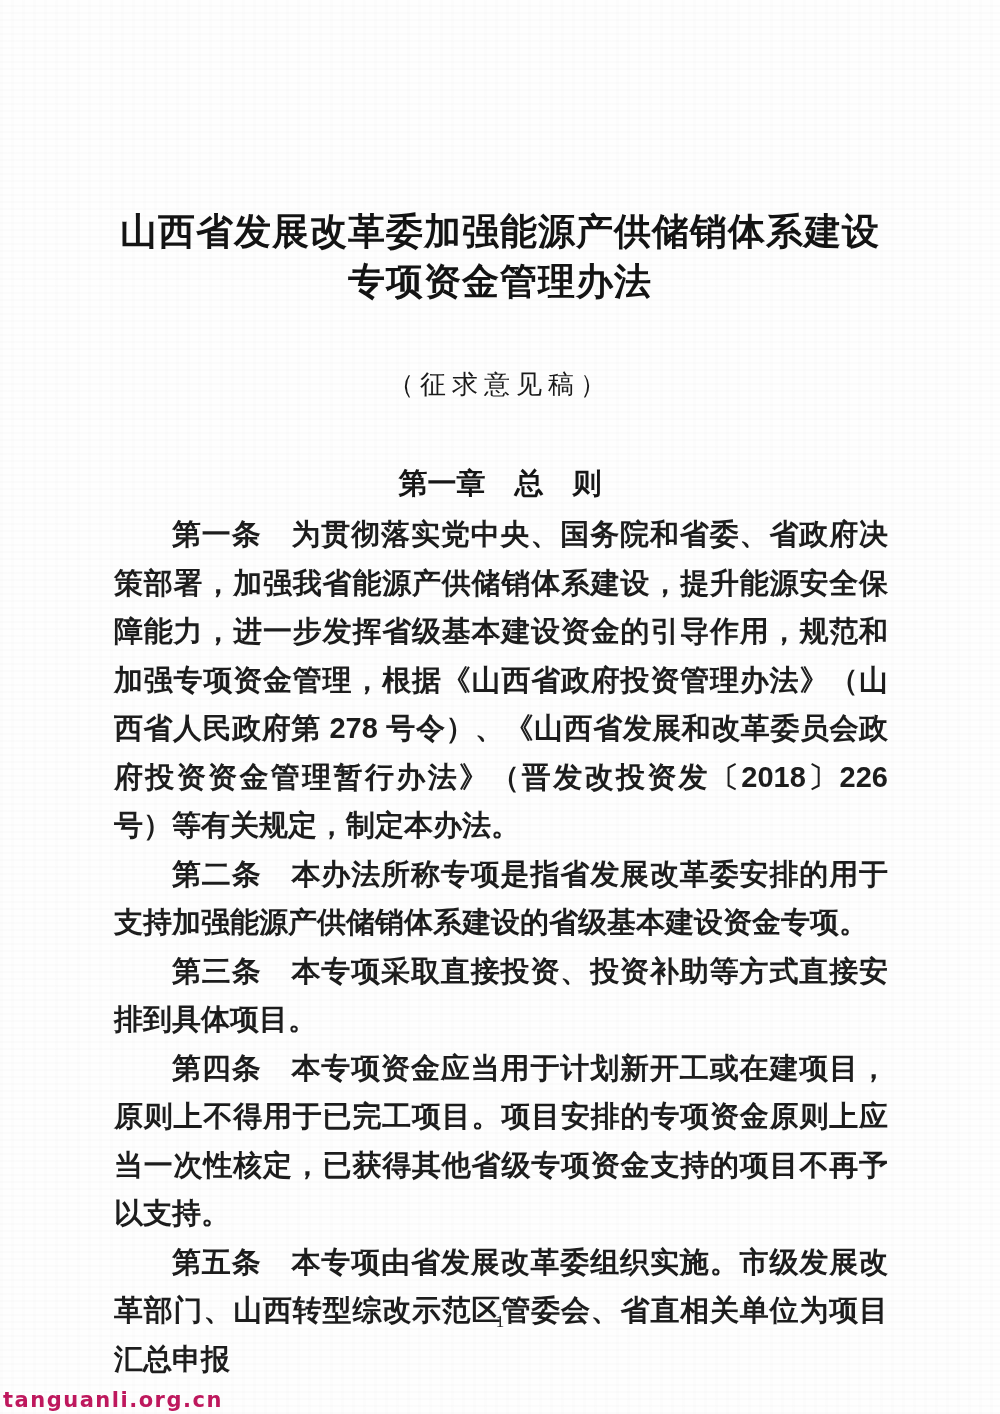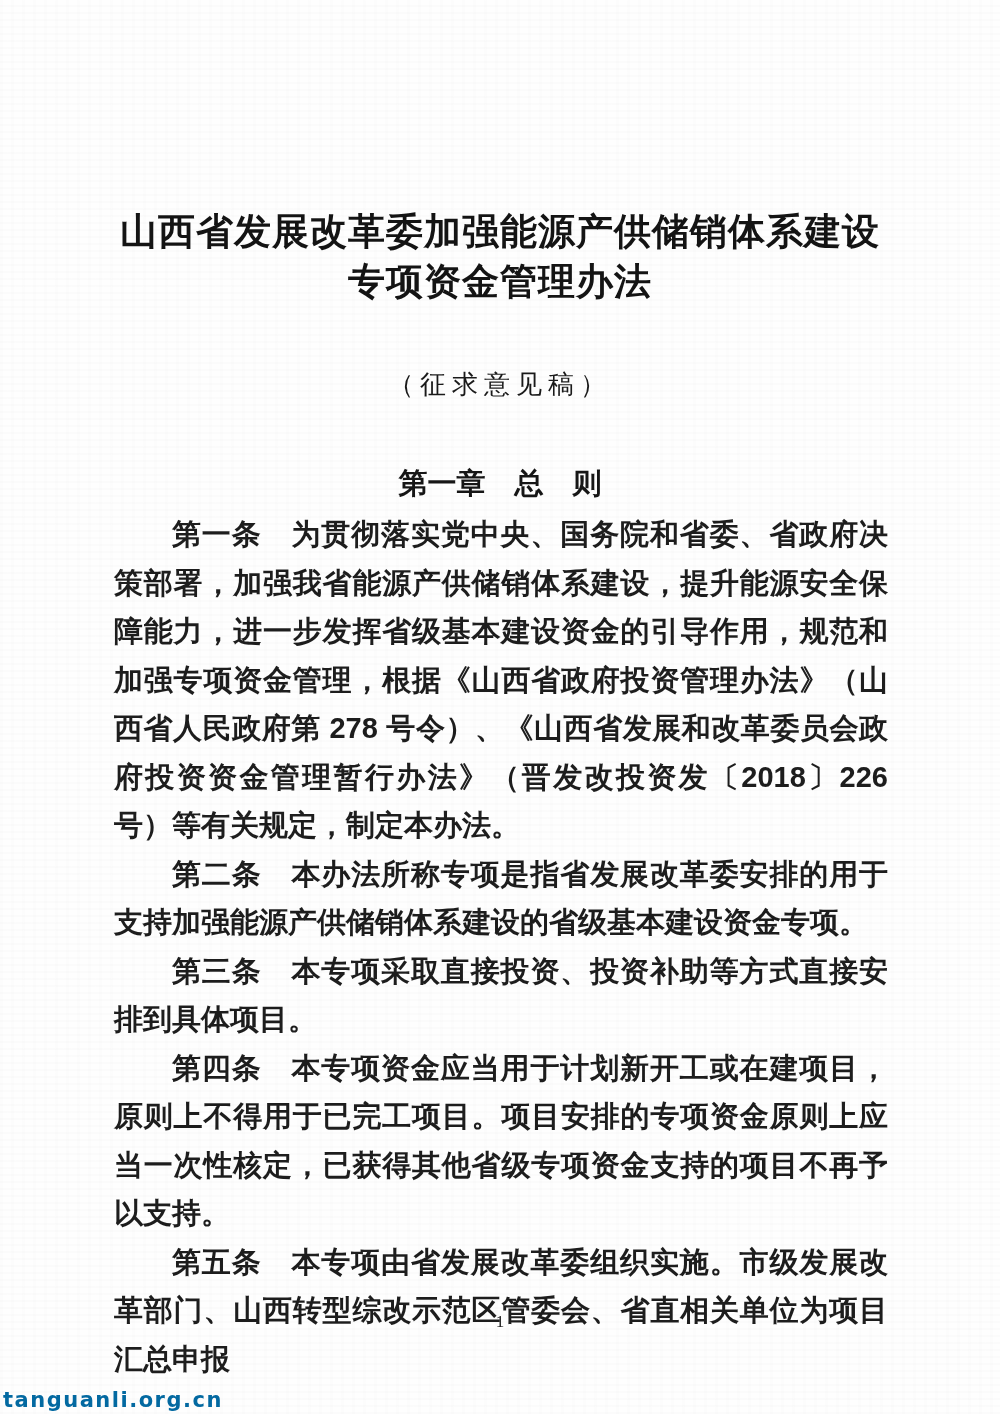--- a/index.html
+++ b/index.html
@@ -104,15 +104,15 @@
   <div class="body-text">
       <p class="para">第一条　为贯彻落实党中央、国务院和省委、省政府决策部署，加强我省能源产供储销体系建设，提升能源安全保障能力，进一步发挥省级基本建设资金的引导作用，规范和加强专项资金管理，根据《山西省政府投资管理办法》（山西省人民政府第 278 号令）、《山西省发展和改革委员会政府投资资金管理暂行办法》（晋发改投资发〔2018〕226 号）等有关规定，制定本办法。</p>
       <p class="para">第二条　本办法所称专项是指省发展改革委安排的用于支持加强能源产供储销体系建设的省级基本建设资金专项。</p>
       <p class="para">第三条　本专项采取直接投资、投资补助等方式直接安排到具体项目。</p>
       <p class="para">第四条　本专项资金应当用于计划新开工或在建项目，原则上不得用于已完工项目。项目安排的专项资金原则上应当一次性核定，已获得其他省级专项资金支持的项目不再予以支持。</p>
       <p class="para">第五条　本专项由省发展改革委组织实施。市级发展改革部门、山西转型综改示范区管委会、省直相关单位为项目汇总申报</p>
     </div>
 
   <div class="page-number">1</div>
 
-  <div class="watermark" style="color: #0369a1;">tanguanli.org.cn</div>
+  <div class="watermark" style="color: #be185d;">tanguanli.org.cn</div>
 
 </div>
 
 </body></html>

